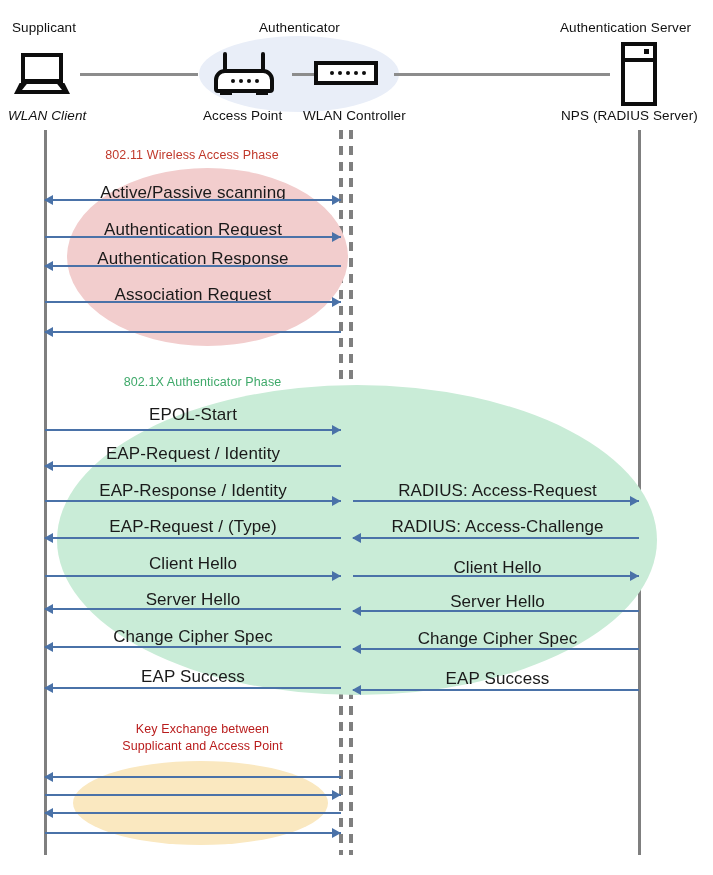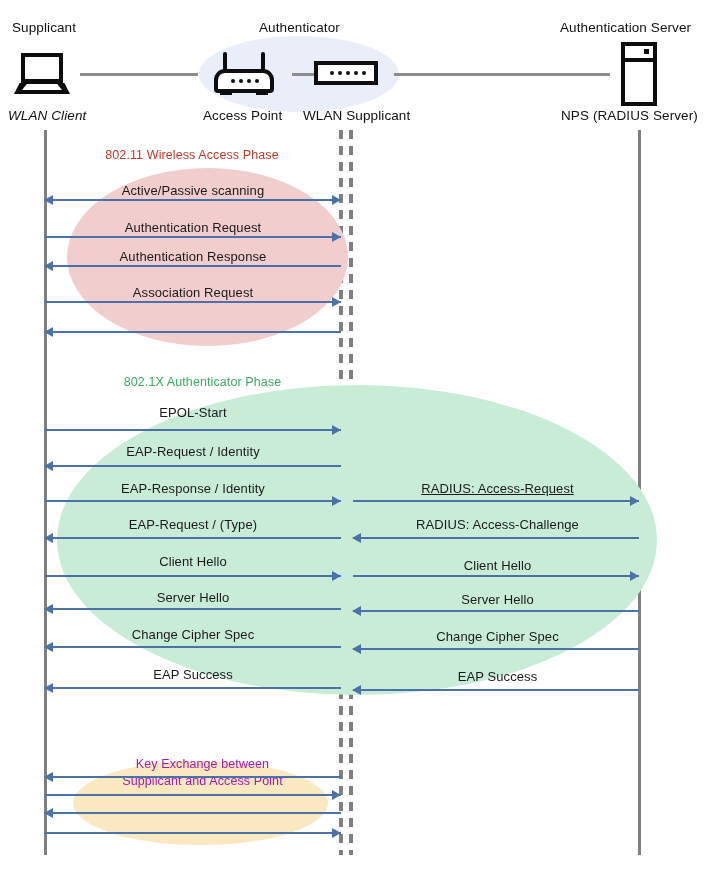--- a/index.html
+++ b/index.html
@@ -153,21 +153,21 @@
     border-bottom: 5px solid transparent;
     border-left: 9px solid #4a72a8;
   }
   .arrow-left {
     border-top: 5px solid transparent;
     border-bottom: 5px solid transparent;
     border-right: 9px solid #4a72a8;
   }
   .msg-label {
     position: absolute;
-    font-size: 13px;
+    font-size: 17px;
     color: #1a1a1a;
     text-align: center;
     white-space: nowrap;
     letter-spacing: .1px;
   }
 </style>
 </head>
 <body>
 
 <div id="diagram">
@@ -206,21 +206,21 @@
   <div class="icon" style="left:314px; top:61px; width:64px; height:24px;">
     <div class="ctl-body"></div>
     <div class="dot-row" style="left:16px; top:10px;">
       <span class="dot"></span>
         <span class="dot"></span>
         <span class="dot"></span>
         <span class="dot"></span>
         <span class="dot"></span>
     </div>
   </div>
-  <div class="actor-caption" style="left:303px; top:108px;">WLAN Supplicant</div>
+  <div class="actor-caption" style="left:303px; top:108px;">WLAN Controller</div>
 
   <div class="actor-title" style="left:560px; top:20px;">Authentication Server</div>
   <div class="icon" style="left:621px; top:42px; width:36px; height:64px;">
     <div class="srv-body"></div>
     <div class="srv-div"></div>
     <div class="srv-led"></div>
   </div>
   <div class="actor-caption" style="left:561px; top:108px;">NPS (RADIUS Server)</div>
 
   <div class="lifeline-solid" style="left:44px; top:130px; height:725px;"></div>
@@ -260,21 +260,21 @@
   <div class="msg-line" style="left:45px; top:429px; width:296px;"></div>
   <div class="arrow-head arrow-right" style="left:332px; top:425px;"></div>
 
   <div class="msg-label" style="left:45px; top:444px; width:296px;">EAP-Request / Identity</div>
   <div class="msg-line" style="left:45px; top:465px; width:296px;"></div>
   <div class="arrow-head arrow-left" style="left:44px; top:461px;"></div>
 
   <div class="msg-label" style="left:45px; top:481px; width:296px;">EAP-Response / Identity</div>
   <div class="msg-line" style="left:45px; top:500px; width:296px;"></div>
   <div class="arrow-head arrow-right" style="left:332px; top:496px;"></div>
-  <div class="msg-label" style="left:355px; top:481px; width:285px;text-decoration:underline;">RADIUS: Access-Request</div>
+  <div class="msg-label" style="left:355px; top:481px; width:285px;">RADIUS: Access-Request</div>
   <div class="msg-line" style="left:353px; top:500px; width:286px;"></div>
   <div class="arrow-head arrow-right" style="left:630px; top:496px;"></div>
 
   <div class="msg-label" style="left:45px; top:517px; width:296px;text-align:center;">EAP-Request / (Type)</div>
   <div class="msg-line" style="left:45px; top:537px; width:296px;"></div>
   <div class="arrow-head arrow-left" style="left:44px; top:533px;"></div>
   <div class="msg-label" style="left:355px; top:517px; width:285px;">RADIUS: Access-Challenge</div>
   <div class="msg-line" style="left:353px; top:537px; width:286px;"></div>
   <div class="arrow-head arrow-left" style="left:352px; top:533px;"></div>
 
@@ -299,21 +299,21 @@
   <div class="msg-line" style="left:353px; top:648px; width:286px;"></div>
   <div class="arrow-head arrow-left" style="left:352px; top:644px;"></div>
 
   <div class="msg-label" style="left:45px; top:667px; width:296px;">EAP Success</div>
   <div class="msg-line" style="left:45px; top:687px; width:296px;"></div>
   <div class="arrow-head arrow-left" style="left:44px; top:683px;"></div>
   <div class="msg-label" style="left:355px; top:669px; width:285px;">EAP Success</div>
   <div class="msg-line" style="left:353px; top:689px; width:286px;"></div>
   <div class="arrow-head arrow-left" style="left:352px; top:685px;"></div>
 
-  <div class="phase-label" style="left:85px; top:721px; width:235px; color:#a21caf;margin-top:35px;">Key Exchange between
+  <div class="phase-label" style="left:85px; top:721px; width:235px; color:#b91c1c;">Key Exchange between
 Supplicant and Access Point</div>
 
   <div class="msg-line" style="left:45px; top:776px; width:296px;"></div>
   <div class="arrow-head arrow-left" style="left:44px; top:772px;"></div>
 
   <div class="msg-line" style="left:45px; top:794px; width:296px;"></div>
   <div class="arrow-head arrow-right" style="left:332px; top:790px;"></div>
 
 
   <div class="msg-line" style="left:45px; top:812px; width:296px;"></div>

